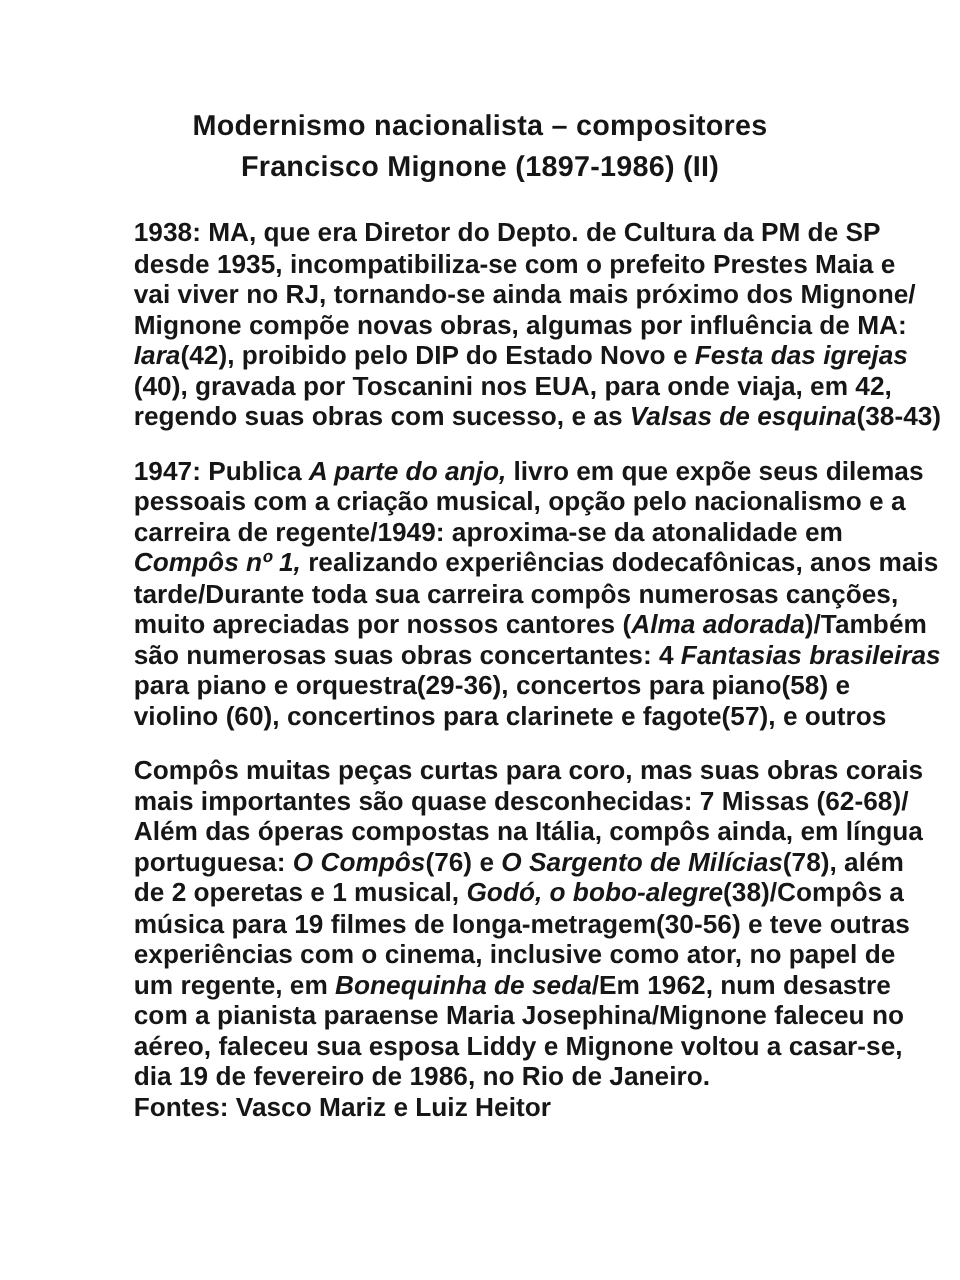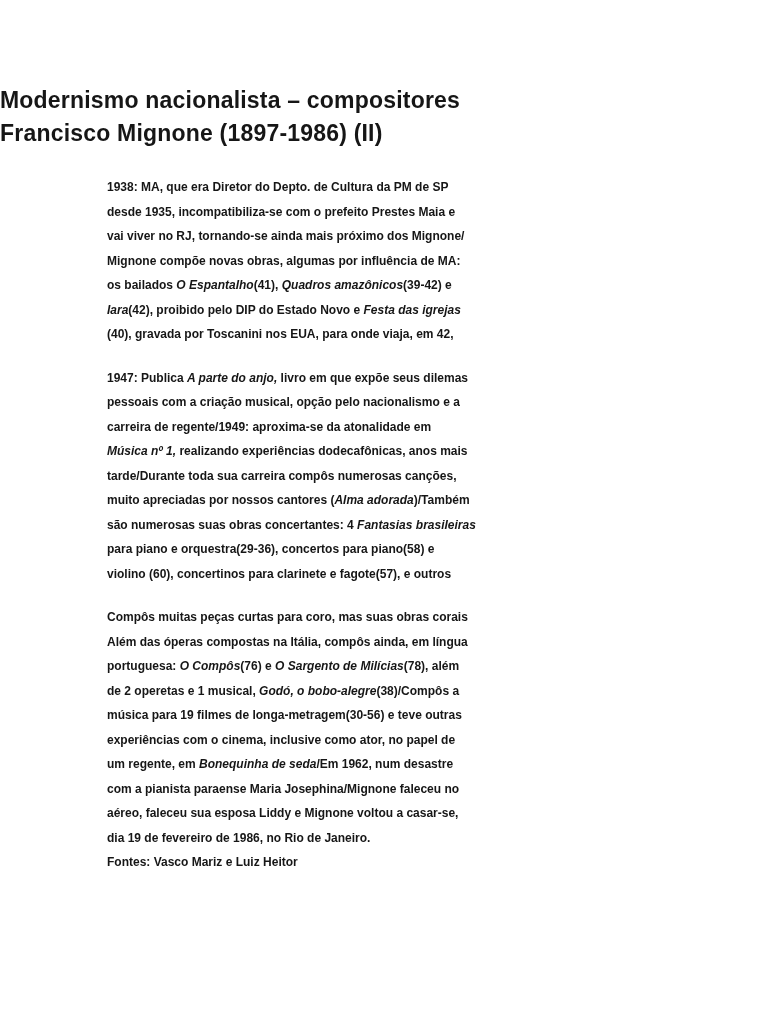--- a/index.html
+++ b/index.html
@@ -10,31 +10,32 @@
     font-family: "Liberation Sans", sans-serif;
   }
   .page {
     position: relative;
     width: 768px; height: 1024px;
     background: #ffffff;
     color: #161616;
   }
   .title-block {
     margin-top: 84px;
+    text-align: center;
     font-weight: bold;
     font-size: 23px;
     line-height: 33px;
     letter-spacing: 0.2px;
   }
   .content {
     margin-top: 25px;
     margin-left: 107px;
     width: 560px;
     font-weight: bold;
-    font-size: 12px;
+    font-size: 21px;
     line-height: 24.5px;
   }
   .para { margin-bottom: 19px; }
   .para:last-child { margin-bottom: 0; }
   .text-line { white-space: pre; }
   .it { font-style: italic; }
 </style>
 </head>
 <body>
 
@@ -42,37 +43,38 @@
   <div class="title-block">
     <div class="title-line">Modernismo nacionalista – compositores</div>
     <div class="title-line">Francisco Mignone (1897-1986) (II)</div>
   </div>
   <div class="content" id="doc-body">
       <div class="para">
         <div class="text-line"><span>1938: MA, que era Diretor do Depto. de Cultura da PM de SP</span></div>
         <div class="text-line"><span>desde 1935, incompatibiliza-se com o prefeito Prestes Maia e</span></div>
         <div class="text-line"><span>vai viver no RJ, tornando-se ainda mais próximo dos Mignone/</span></div>
         <div class="text-line"><span>Mignone compõe novas obras, algumas por influência de MA:</span></div>
-        <div class="text-line"><span>os bailados </span><span class="it">O Espantalho</span><span>(41), </span><span class="it">Quadros amazônicos</span><span>(39-42) e</span></div>
         <div class="text-line"><span class="it">Iara</span><span>(42), proibido pelo DIP do Estado Novo e </span><span class="it">Festa das igrejas</span></div>
         <div class="text-line"><span>(40), gravada por Toscanini nos EUA, para onde viaja, em 42,</span></div>
+        <div class="text-line"><span>regendo suas obras com sucesso, e as </span><span class="it">Valsas de esquina</span><span>(38-43)</span></div>
       </div>
       <div class="para">
         <div class="text-line"><span>1947: Publica </span><span class="it">A parte do anjo,</span><span> livro em que expõe seus dilemas</span></div>
         <div class="text-line"><span>pessoais com a criação musical, opção pelo nacionalismo e a</span></div>
         <div class="text-line"><span>carreira de regente/1949: aproxima-se da atonalidade em</span></div>
-        <div class="text-line"><span class="it">Música nº 1,</span><span> realizando experiências dodecafônicas, anos mais</span></div>
+        <div class="text-line"><span class="it">Compôs nº 1,</span><span> realizando experiências dodecafônicas, anos mais</span></div>
         <div class="text-line"><span>tarde/Durante toda sua carreira compôs numerosas canções,</span></div>
         <div class="text-line"><span>muito apreciadas por nossos cantores (</span><span class="it">Alma adorada</span><span>)/Também</span></div>
         <div class="text-line"><span>são numerosas suas obras concertantes: 4 </span><span class="it">Fantasias brasileiras</span></div>
         <div class="text-line"><span>para piano e orquestra(29-36), concertos para piano(58) e</span></div>
         <div class="text-line"><span>violino (60), concertinos para clarinete e fagote(57), e outros</span></div>
       </div>
       <div class="para">
         <div class="text-line"><span>Compôs muitas peças curtas para coro, mas suas obras corais</span></div>
+        <div class="text-line"><span>mais importantes são quase desconhecidas: 7 Missas (62-68)/</span></div>
         <div class="text-line"><span>Além das óperas compostas na Itália, compôs ainda, em língua</span></div>
         <div class="text-line"><span>portuguesa: </span><span class="it">O Compôs</span><span>(76) e </span><span class="it">O Sargento de Milícias</span><span>(78), além</span></div>
         <div class="text-line"><span>de 2 operetas e 1 musical, </span><span class="it">Godó, o bobo-alegre</span><span>(38)/Compôs a</span></div>
         <div class="text-line"><span>música para 19 filmes de longa-metragem(30-56) e teve outras</span></div>
         <div class="text-line"><span>experiências com o cinema, inclusive como ator, no papel de</span></div>
         <div class="text-line"><span>um regente, em </span><span class="it">Bonequinha de seda</span><span>/Em 1962, num desastre</span></div>
         <div class="text-line"><span>com a pianista paraense Maria Josephina/Mignone faleceu no</span></div>
         <div class="text-line"><span>aéreo, faleceu sua esposa Liddy e Mignone voltou a casar-se,</span></div>
         <div class="text-line"><span>dia 19 de fevereiro de 1986, no Rio de Janeiro.</span></div>
         <div class="text-line"><span>Fontes: Vasco Mariz e Luiz Heitor</span></div>

